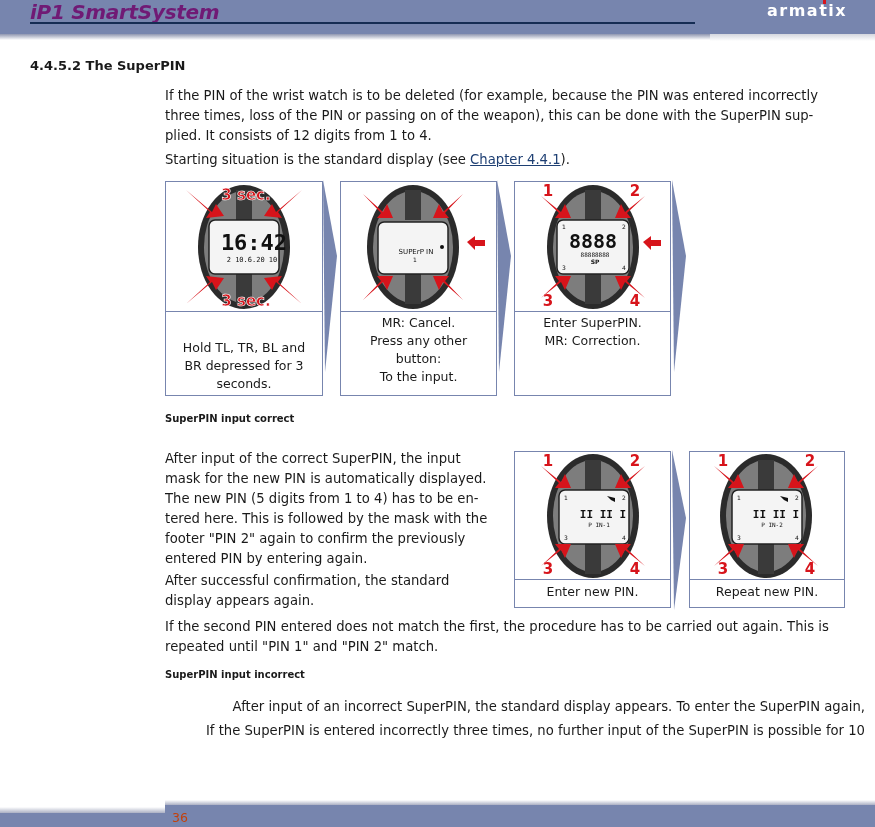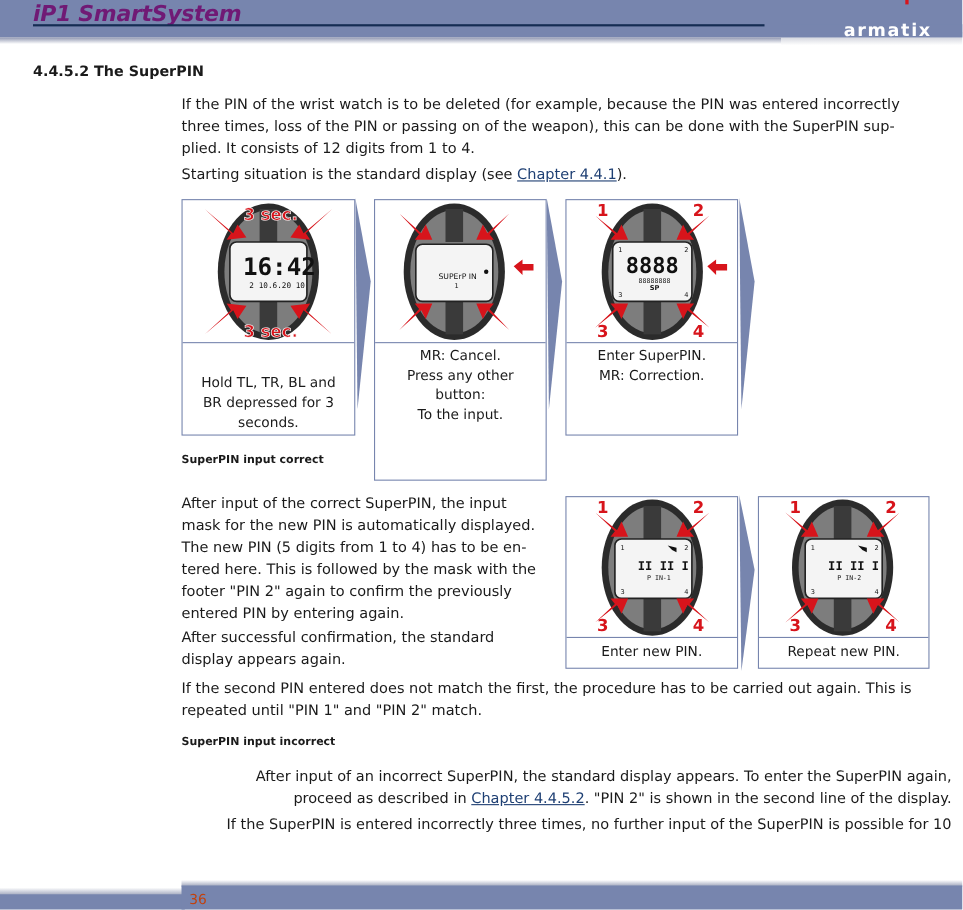--- a/index.html
+++ b/index.html
@@ -31,21 +31,21 @@
     font-family: "DejaVu Sans", sans-serif; font-weight: bold; font-style: italic;
     font-size: 20px; color: #701a75; letter-spacing: -0.3px;
   }
   .title-rule {
     position: absolute; left: 30px; top: 22px; width: 665px; height: 2px;
     background: #152c53;
   }
   .brand {
     position: absolute; left: 767px; top: 1px;
     font-family: "DejaVu Sans", sans-serif; font-weight: bold;
-    font-size: 16px; color: #ffffff; letter-spacing: 1.5px; margin-top: 17px;
+    font-size: 16px; color: #ffffff; letter-spacing: 1.5px;
   }
   .brand-dot {
     position: absolute; left: 823px; top: 0px; width: 3px; height: 4px; background: #d7141b;
   }
   
   .section-heading {
     position: absolute; left: 30px; top: 58px;
     font-size: 13px; font-weight: bold; color: #1a1a1a;
   }
   .para {
@@ -132,21 +132,21 @@
     <div>Hold TL, TR, BL and</div>
     <div>BR depressed for 3</div>
     <div>seconds.</div>
   </div>
 </div>
 
 <svg class="chevron" style="left:323px; top:180px;" width="16" height="192" viewBox="0 0 16 192">
   <polygon points="0,0 14,76 2,192" fill="#7785ae"></polygon>
 </svg>
 
-<div class="step-box" style="left:340px; top:181px; width:157px; height:256px;">
+<div class="step-box" style="left:340px; top:181px; width:157px; height:215px;">
   <div class="step-img" style="height:129px;">
     <svg width="155" height="129" viewBox="0 0 155 129">
       <ellipse cx="72" cy="65" rx="46" ry="62" fill="#2b2b2b"></ellipse>
       <ellipse cx="72" cy="65" rx="40" ry="56" fill="#7d7d7d"></ellipse>
       <rect x="64" y="8" width="16" height="30" fill="#3a3a3a"></rect>
       <rect x="64" y="92" width="16" height="30" fill="#3a3a3a"></rect>
       <rect x="37" y="40" width="70" height="52" rx="6" fill="#f4f4f4" stroke="#222" stroke-width="1.5"></rect>
       <text x="75" y="72" font-family="DejaVu Sans, sans-serif" font-size="7" text-anchor="middle" fill="#111">SUPErP IN</text>
       <text x="74" y="80" font-family="DejaVu Sans, sans-serif" font-size="6" text-anchor="middle" fill="#111">1</text>
       <circle cx="101" cy="65" r="2" fill="#111"></circle>
@@ -278,21 +278,20 @@
 </div>
 
 <div class="para" style="left:165px; top:617px; width:700px;">
   <p>If the second PIN entered does not match the first, the procedure has to be carried out again. This is</p>
   <p>repeated until "PIN 1" and "PIN 2" match.</p>
 </div>
 
 <div class="sub-heading" style="top:669px;">SuperPIN input incorrect</div>
 <div class="para" style="left:165px; top:697px; width:700px;text-align:right;">
   <p>After input of an incorrect SuperPIN, the standard display appears. To enter the SuperPIN again,</p>
-  <p><span>proceed as described in </span><a class="link">Chapter 4.4.5.2</a><span>. "PIN 2" is shown in the second line of the display.</span></p>
   <p style="margin-top:4px;">If the SuperPIN is entered incorrectly three times, no further input of the SuperPIN is possible for 10</p>
 </div>
 
 <div class="footer-top-shadow"></div>
 <div class="footer-left-shadow"></div>
 <div class="footer-left-band"></div>
 <div class="footer-band"></div>
 <div class="page-number">36</div>
 
 </body></html>

